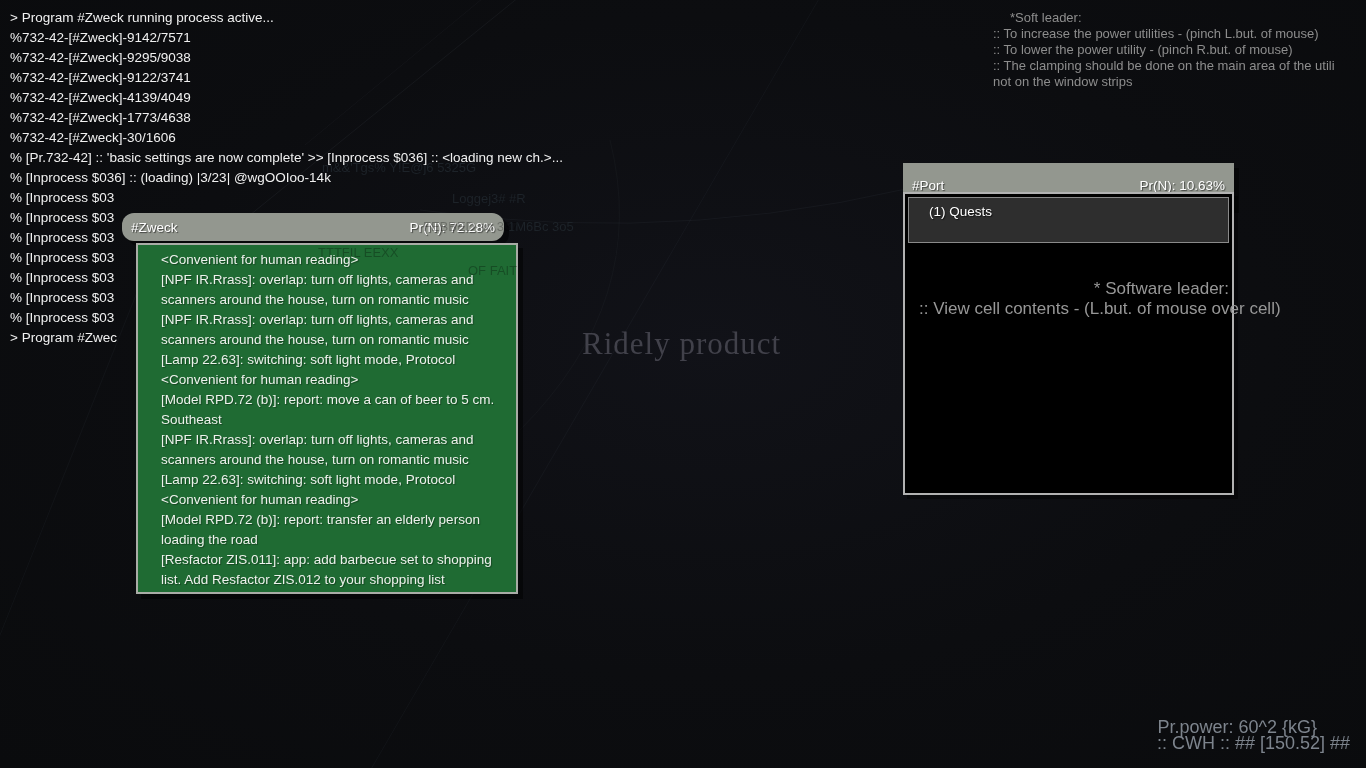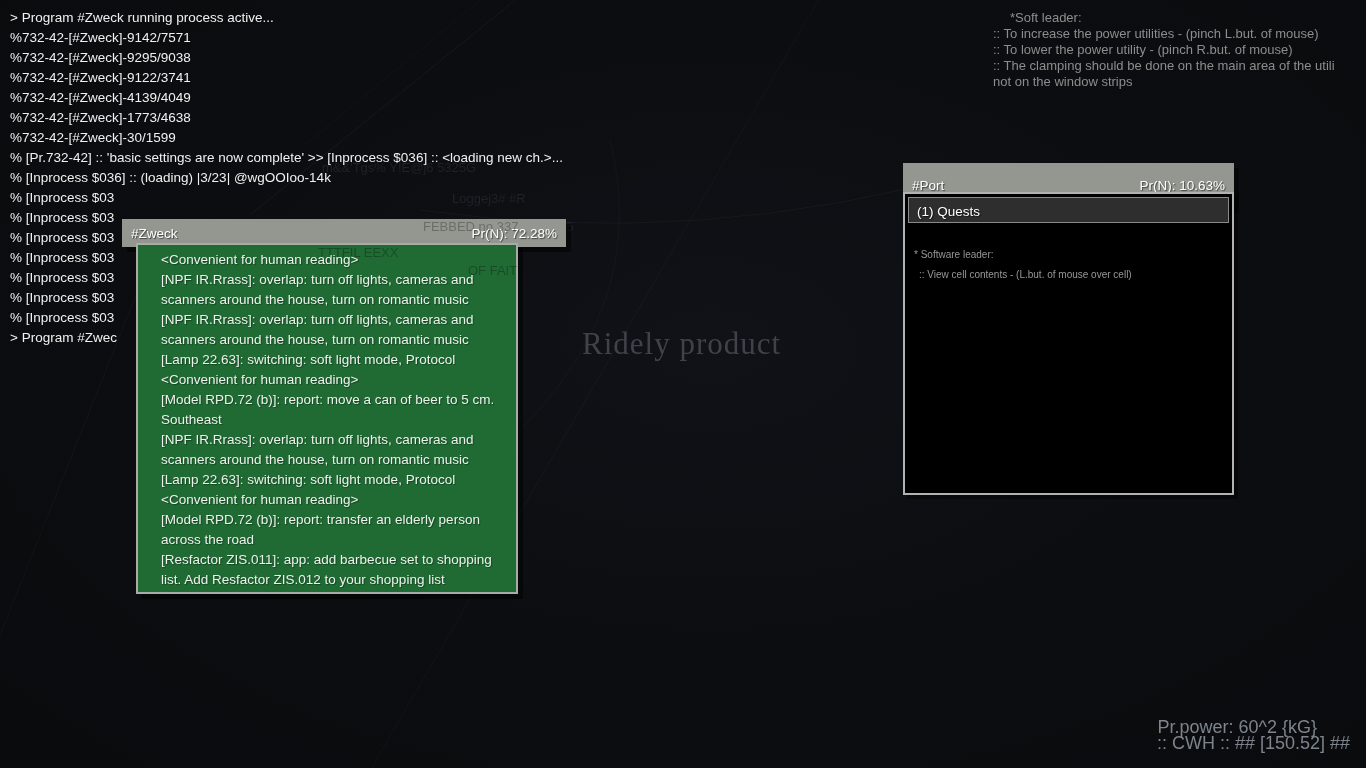--- a/index.html
+++ b/index.html
@@ -39,24 +39,24 @@
   #zweck-body { position:absolute; left:136px; top:243px; width:382px; height:351px; z-index:3;
                 background:var(--green,#1f6b33); border:2px solid var(--green-border,#a9aca6);
                 box-shadow:5px 5px 0 rgba(0,0,0,0.5); padding:5px 9px 0 23px; }
   .zweck-line { height:20px; line-height:20px; font-size:13.5px; color:#edf2ec; white-space:nowrap;
                 text-shadow:1px 1px 1px rgba(0,0,0,0.35); }
 
   
   #port-body { position:absolute; left:903px; top:192px; width:331px; height:303px; z-index:3;
                background:#000000; border:2px solid var(--port-border,#b2b2b2);
                box-shadow:4px 4px 0 rgba(0,0,0,0.4); padding:3px; }
-  #quests-bar { height:26px; background:var(--quest-bg,#2e2e2e); border:1px solid var(--quest-border,#8a8a8a);
-                color:#ffffff; font-size:13.5px; line-height:28px; padding-left:8px;
+  #quests-bar { height:46px; background:var(--quest-bg,#2e2e2e); border:1px solid var(--quest-border,#8a8a8a);
+                color:#ffffff; font-size:13.5px; line-height:28px; padding-left:20px;
                 text-shadow:1px 1px 1px rgba(0,0,0,0.6); white-space:nowrap; }
-  #port-hints { margin-top:22px; padding-left:6px; color:#979797; font-size:10px; }
+  #port-hints { margin-top:36px; padding-left:6px; color:#979797; font-size:17px;text-align:right; }
   #port-hints .port-hint { height:20px; line-height:20px; white-space:nowrap; }
   #port-hints .port-hint:nth-child(2) { padding-left:5px; }
 
   
   #watermark { position:absolute; left:582px; top:326px; z-index:1;
                font-family:"Liberation Serif","DejaVu Serif",serif; font-size:31px;
                color:var(--watermark-text,#41414a); letter-spacing:1px; white-space:nowrap; }
 
   
   .status-line { position:absolute; z-index:2; color:var(--status-text,#7d848d); font-size:18px; white-space:nowrap; }
@@ -83,21 +83,21 @@
       <span class="faint-back" style="left: 508px; top: 219px;">1M6Bc 3o5</span>
     </div>
 
   <div id="console">
       <div class="con-line">&gt; Program #Zweck running process active...</div>
       <div class="con-line">%732-42-[#Zweck]-9142/7571</div>
       <div class="con-line">%732-42-[#Zweck]-9295/9038</div>
       <div class="con-line">%732-42-[#Zweck]-9122/3741</div>
       <div class="con-line">%732-42-[#Zweck]-4139/4049</div>
       <div class="con-line">%732-42-[#Zweck]-1773/4638</div>
-      <div class="con-line">%732-42-[#Zweck]-30/1599</div>
+      <div class="con-line">%732-42-[#Zweck]-30/1606</div>
       <div class="con-line">% [Pr.732-42] :: 'basic settings are now complete' &gt;&gt; [Inprocess $036] :: &lt;loading new ch.&gt;...</div>
       <div class="con-line">% [Inprocess $036] :: (loading) |3/23| @wgOOIoo-14k</div>
       <div class="con-line">% [Inprocess $03</div>
       <div class="con-line">% [Inprocess $03</div>
       <div class="con-line">% [Inprocess $03</div>
       <div class="con-line">% [Inprocess $03</div>
       <div class="con-line">% [Inprocess $03</div>
       <div class="con-line">% [Inprocess $03</div>
       <div class="con-line">% [Inprocess $03</div>
       <div class="con-line">&gt; Program #Zwec</div>
@@ -106,40 +106,40 @@
   <div id="soft-leader">
     <div class="sl-title">*Soft leader:</div>
     <div>
         <div class="sl-line">:: To increase the power utilities - (pinch L.but. of mouse)</div>
         <div class="sl-line">:: To lower the power utility - (pinch R.but. of mouse)</div>
         <div class="sl-line">:: The clamping should be done on the main area of the utili</div>
         <div class="sl-line">not on the window strips</div>
       </div>
   </div>
 
-  <div class="panel-header" id="zweck-header" style="left:122px; top:219px; width:444px;">
+  <div class="panel-header" id="zweck-header" style="left:122px; top:213px; width:382px;border-radius:12px;">
     <span class="panel-title">#Zweck</span>
     <span class="panel-prob">Pr(N): 72.28%</span>
   </div>
   <div id="zweck-body">
       <div class="zweck-line">&lt;Convenient for human reading&gt;</div>
       <div class="zweck-line">[NPF IR.Rrass]: overlap: turn off lights, cameras and</div>
       <div class="zweck-line">scanners around the house, turn on romantic music</div>
       <div class="zweck-line">[NPF IR.Rrass]: overlap: turn off lights, cameras and</div>
       <div class="zweck-line">scanners around the house, turn on romantic music</div>
       <div class="zweck-line">[Lamp 22.63]: switching: soft light mode, Protocol</div>
       <div class="zweck-line">&lt;Convenient for human reading&gt;</div>
       <div class="zweck-line">[Model RPD.72 (b)]: report: move a can of beer to 5 cm.</div>
       <div class="zweck-line">Southeast</div>
       <div class="zweck-line">[NPF IR.Rrass]: overlap: turn off lights, cameras and</div>
       <div class="zweck-line">scanners around the house, turn on romantic music</div>
       <div class="zweck-line">[Lamp 22.63]: switching: soft light mode, Protocol</div>
       <div class="zweck-line">&lt;Convenient for human reading&gt;</div>
       <div class="zweck-line">[Model RPD.72 (b)]: report: transfer an elderly person</div>
-      <div class="zweck-line">across the road</div>
+      <div class="zweck-line">loading the road</div>
       <div class="zweck-line">[Resfactor ZIS.011]: app: add barbecue set to shopping</div>
       <div class="zweck-line">list. Add Resfactor ZIS.012 to your shopping list</div>
     </div>
 
   <div class="panel-header" id="port-header" style="left:903px; top:163px; width:331px; height:45px;">
     <span class="panel-title">#Port</span>
     <span class="panel-prob">Pr(N): 10.63%</span>
   </div>
   <div id="port-body">
     <div id="quests-bar">(1) Quests</div>

